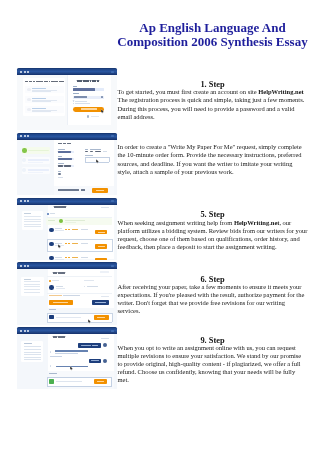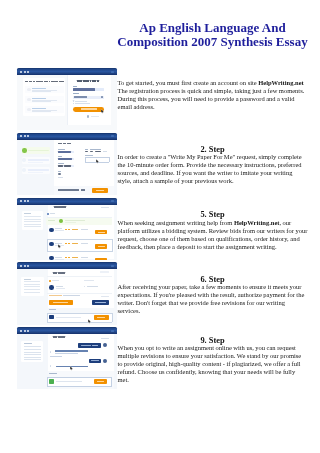--- a/index.html
+++ b/index.html
@@ -37,21 +37,21 @@
         background:#f7f9fb;overflow:hidden;border-radius:0 0 1px 1px;
         filter:blur(0.45px);}
   .shot .body .l{position:absolute;}
   .cursor{position:absolute;width:3.0px;height:4.6px;}
 
 </style>
 </head>
 <body>
 
 <div class="page">
-  <div class="title">Ap English Language And Composition 2007 Synthesis Essay</div>
+  <div class="title">Ap English Language And Composition 2006 Synthesis Essay</div>
   <div id="shots">
       <div class="shot" style="top: 67.8px;">
         <div class="bar">
           <i class="d1"></i>
           <i class="d2"></i>
           <i class="d3"></i>
           <span class="close"></span>
         </div>
         <div class="body">
           <div class="l" style="left: 0px; top: 0px; width: 99.5px; height: 55.2px; background: rgb(247, 249, 251);"></div>
@@ -342,24 +342,24 @@
           <div class="l" style="left: 76.6px; top: 44.7px; width: 13.8px; height: 5.1px; background: rgb(242, 145, 0); border-radius: 0.9px;"></div>
           <div class="l" style="left: 79.6px; top: 46.7px; width: 7.8px; height: 1.1px; background: rgb(255, 215, 155); border-radius: 0.3px;"></div>
           <svg class="cursor" viewBox="0 0 12 18" style="left: 53px; top: 32.2px;">
             <path d="M0.6 0.4 L0.6 15.2 L4.4 11.6 L6.9 17.2 L9.4 16.1 L7.0 10.8 L11.6 10.5 Z" fill="#111111" stroke="#ffffff" stroke-width="1.1"></path>
           </svg>
         </div>
       </div>
     </div>
   <div id="steps">
       <div class="step" style="top: 79px;">
+        <div class="step-h">1. Step</div>
         <div class="step-p"><span>To get started, you must first create an account on site </span><b>HelpWriting.net</b><span> The registration process is quick and simple, taking just a few moments. During this process, you will need to provide a password and a valid email address.</span></div>
       </div>
       <div class="step" style="top: 143.4px;">
-        <div class="step-h">2. Step</div>
         <div class="step-p"><span>In order to create a "Write My Paper For Me" request, simply complete the 10-minute order form. Provide the necessary instructions, preferred sources, and deadline. If you want the writer to imitate your writing style, attach a sample of your previous work.</span></div>
       </div>
       <div class="step" style="top: 209.2px;">
         <div class="step-h">5. Step</div>
         <div class="step-p"><span>When seeking assignment writing help from </span><b>HelpWriting.net</b><span>, our platform utilizes a bidding system. Review bids from our writers for your request, choose one of them based on qualifications, order history, and feedback, then place a deposit to start the assignment writing.</span></div>
       </div>
       <div class="step" style="top: 273.7px;">
         <div class="step-h">6. Step</div>
         <div class="step-p"><span>After receiving your paper, take a few moments to ensure it meets your expectations. If you're pleased with the result, authorize payment for the writer. Don't forget that we provide free revisions for our writing services.</span></div>
       </div>

